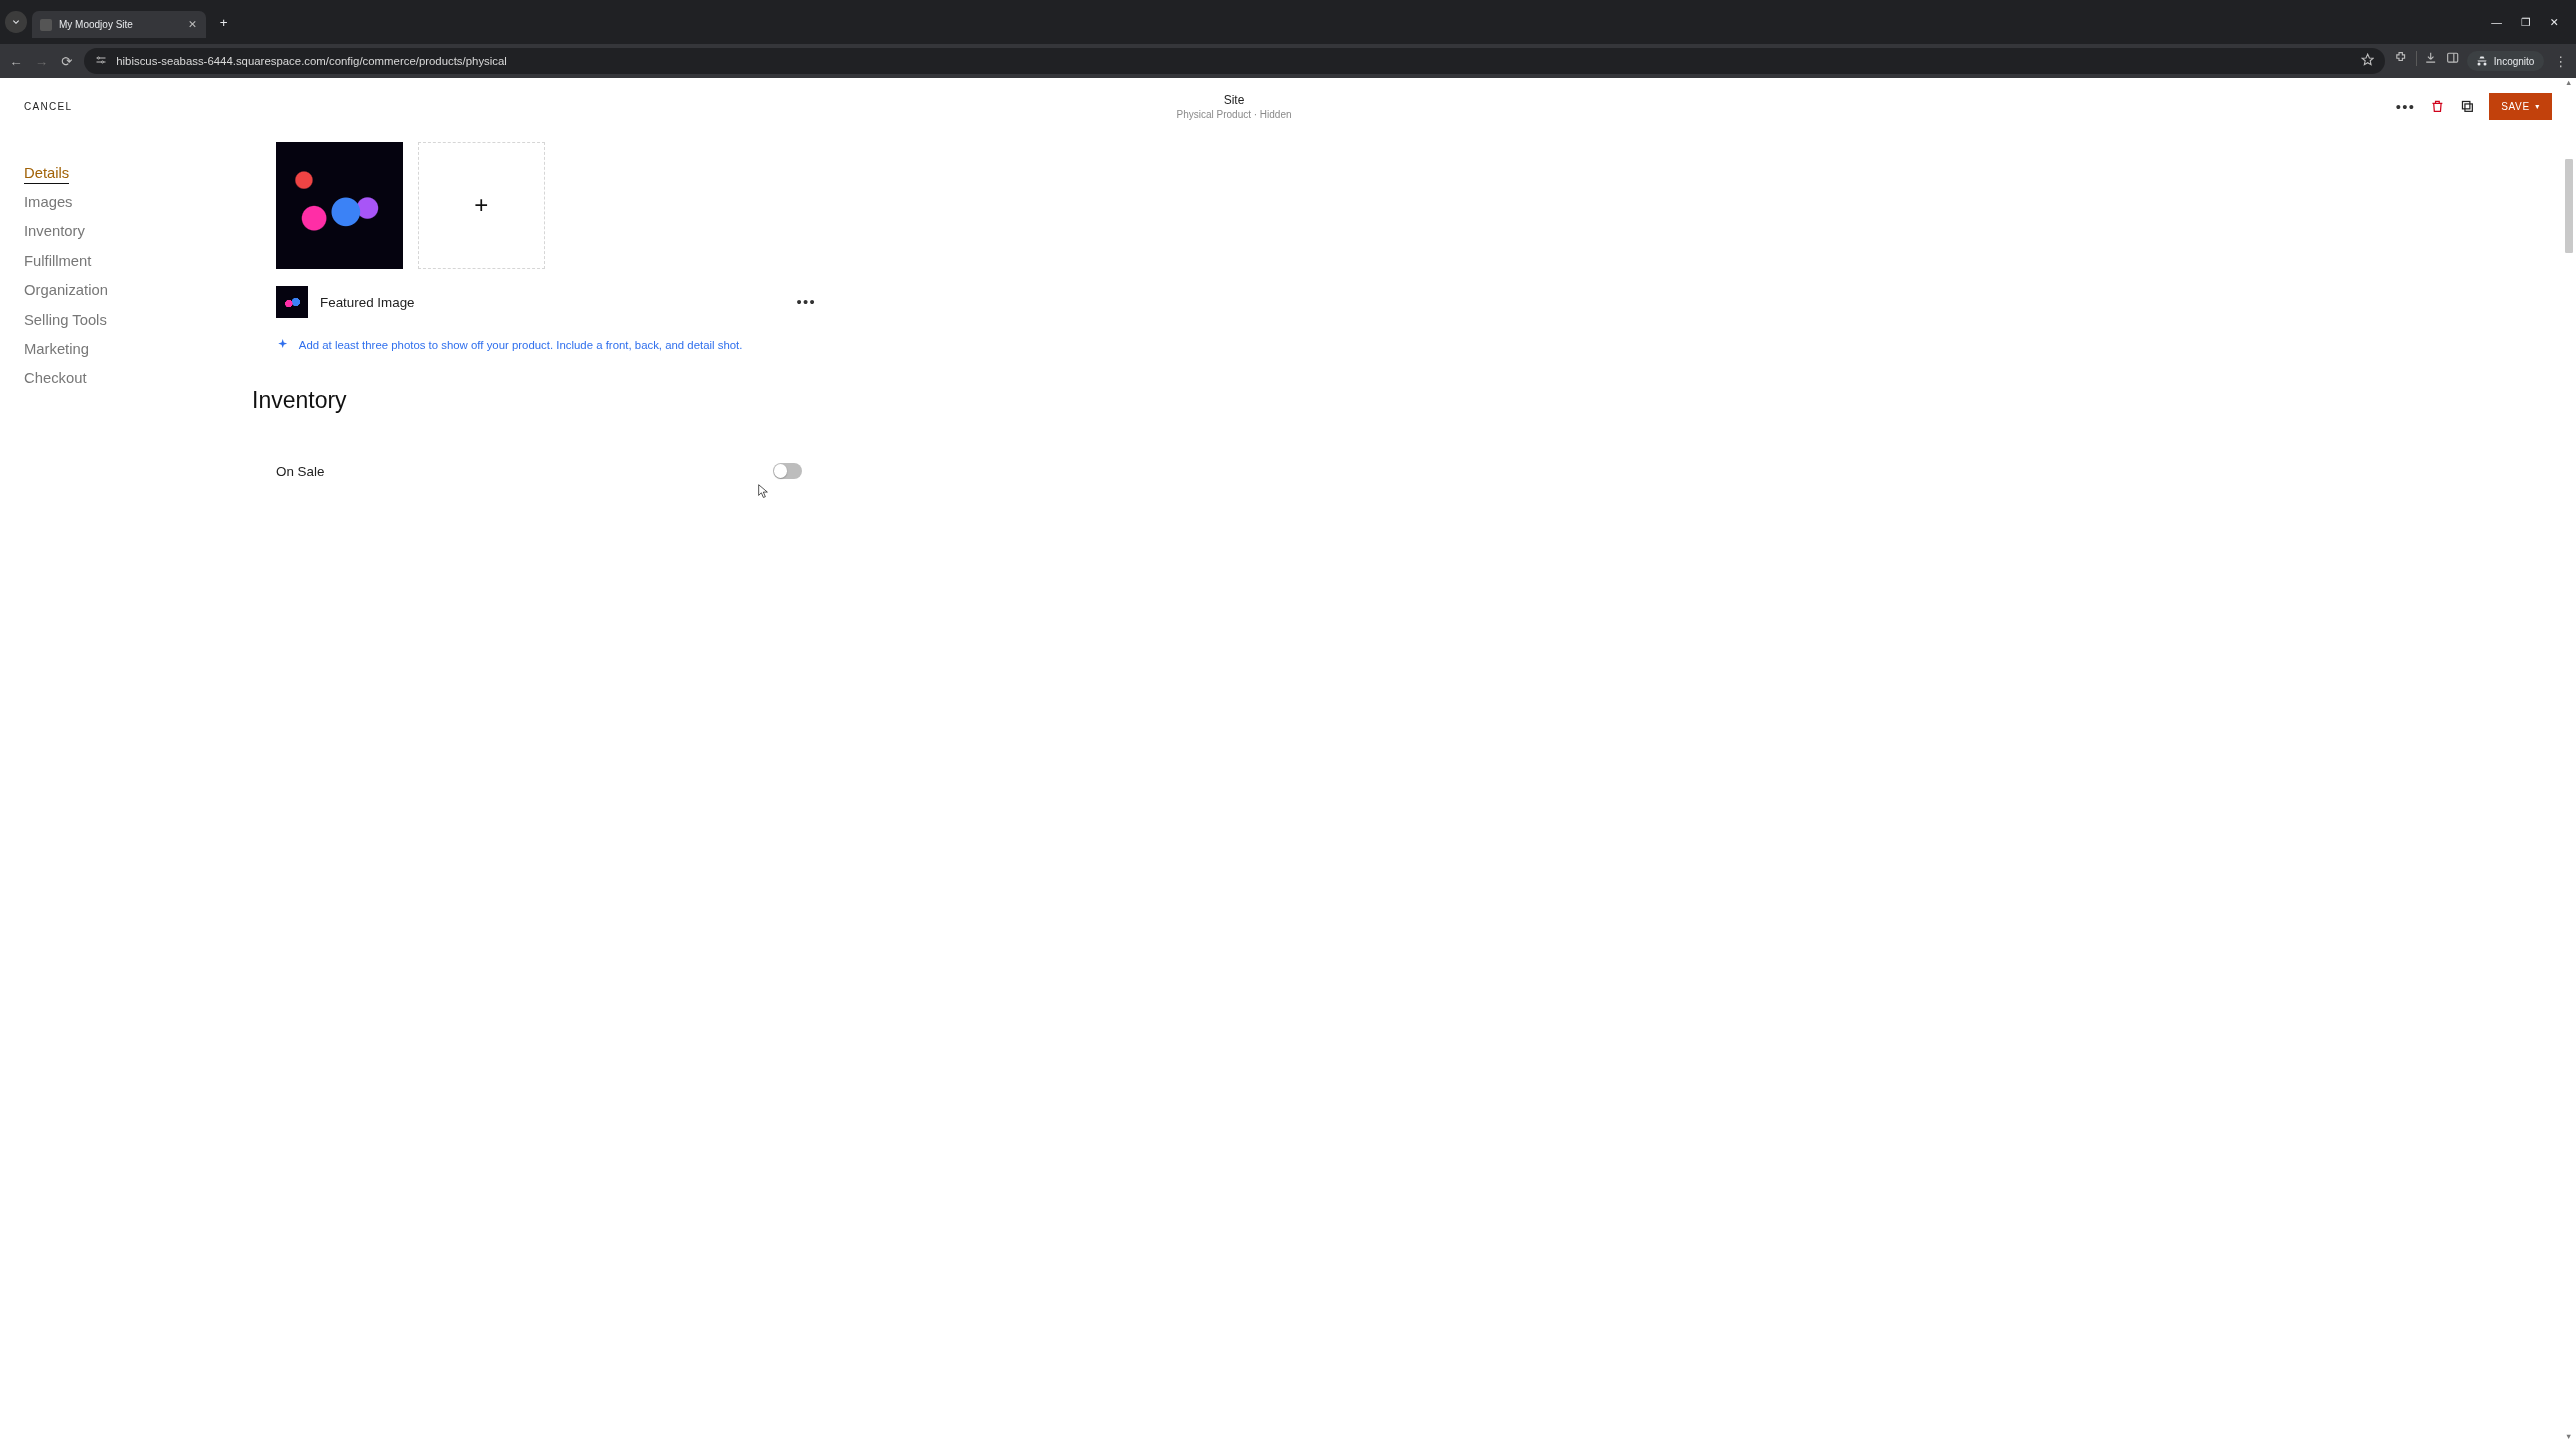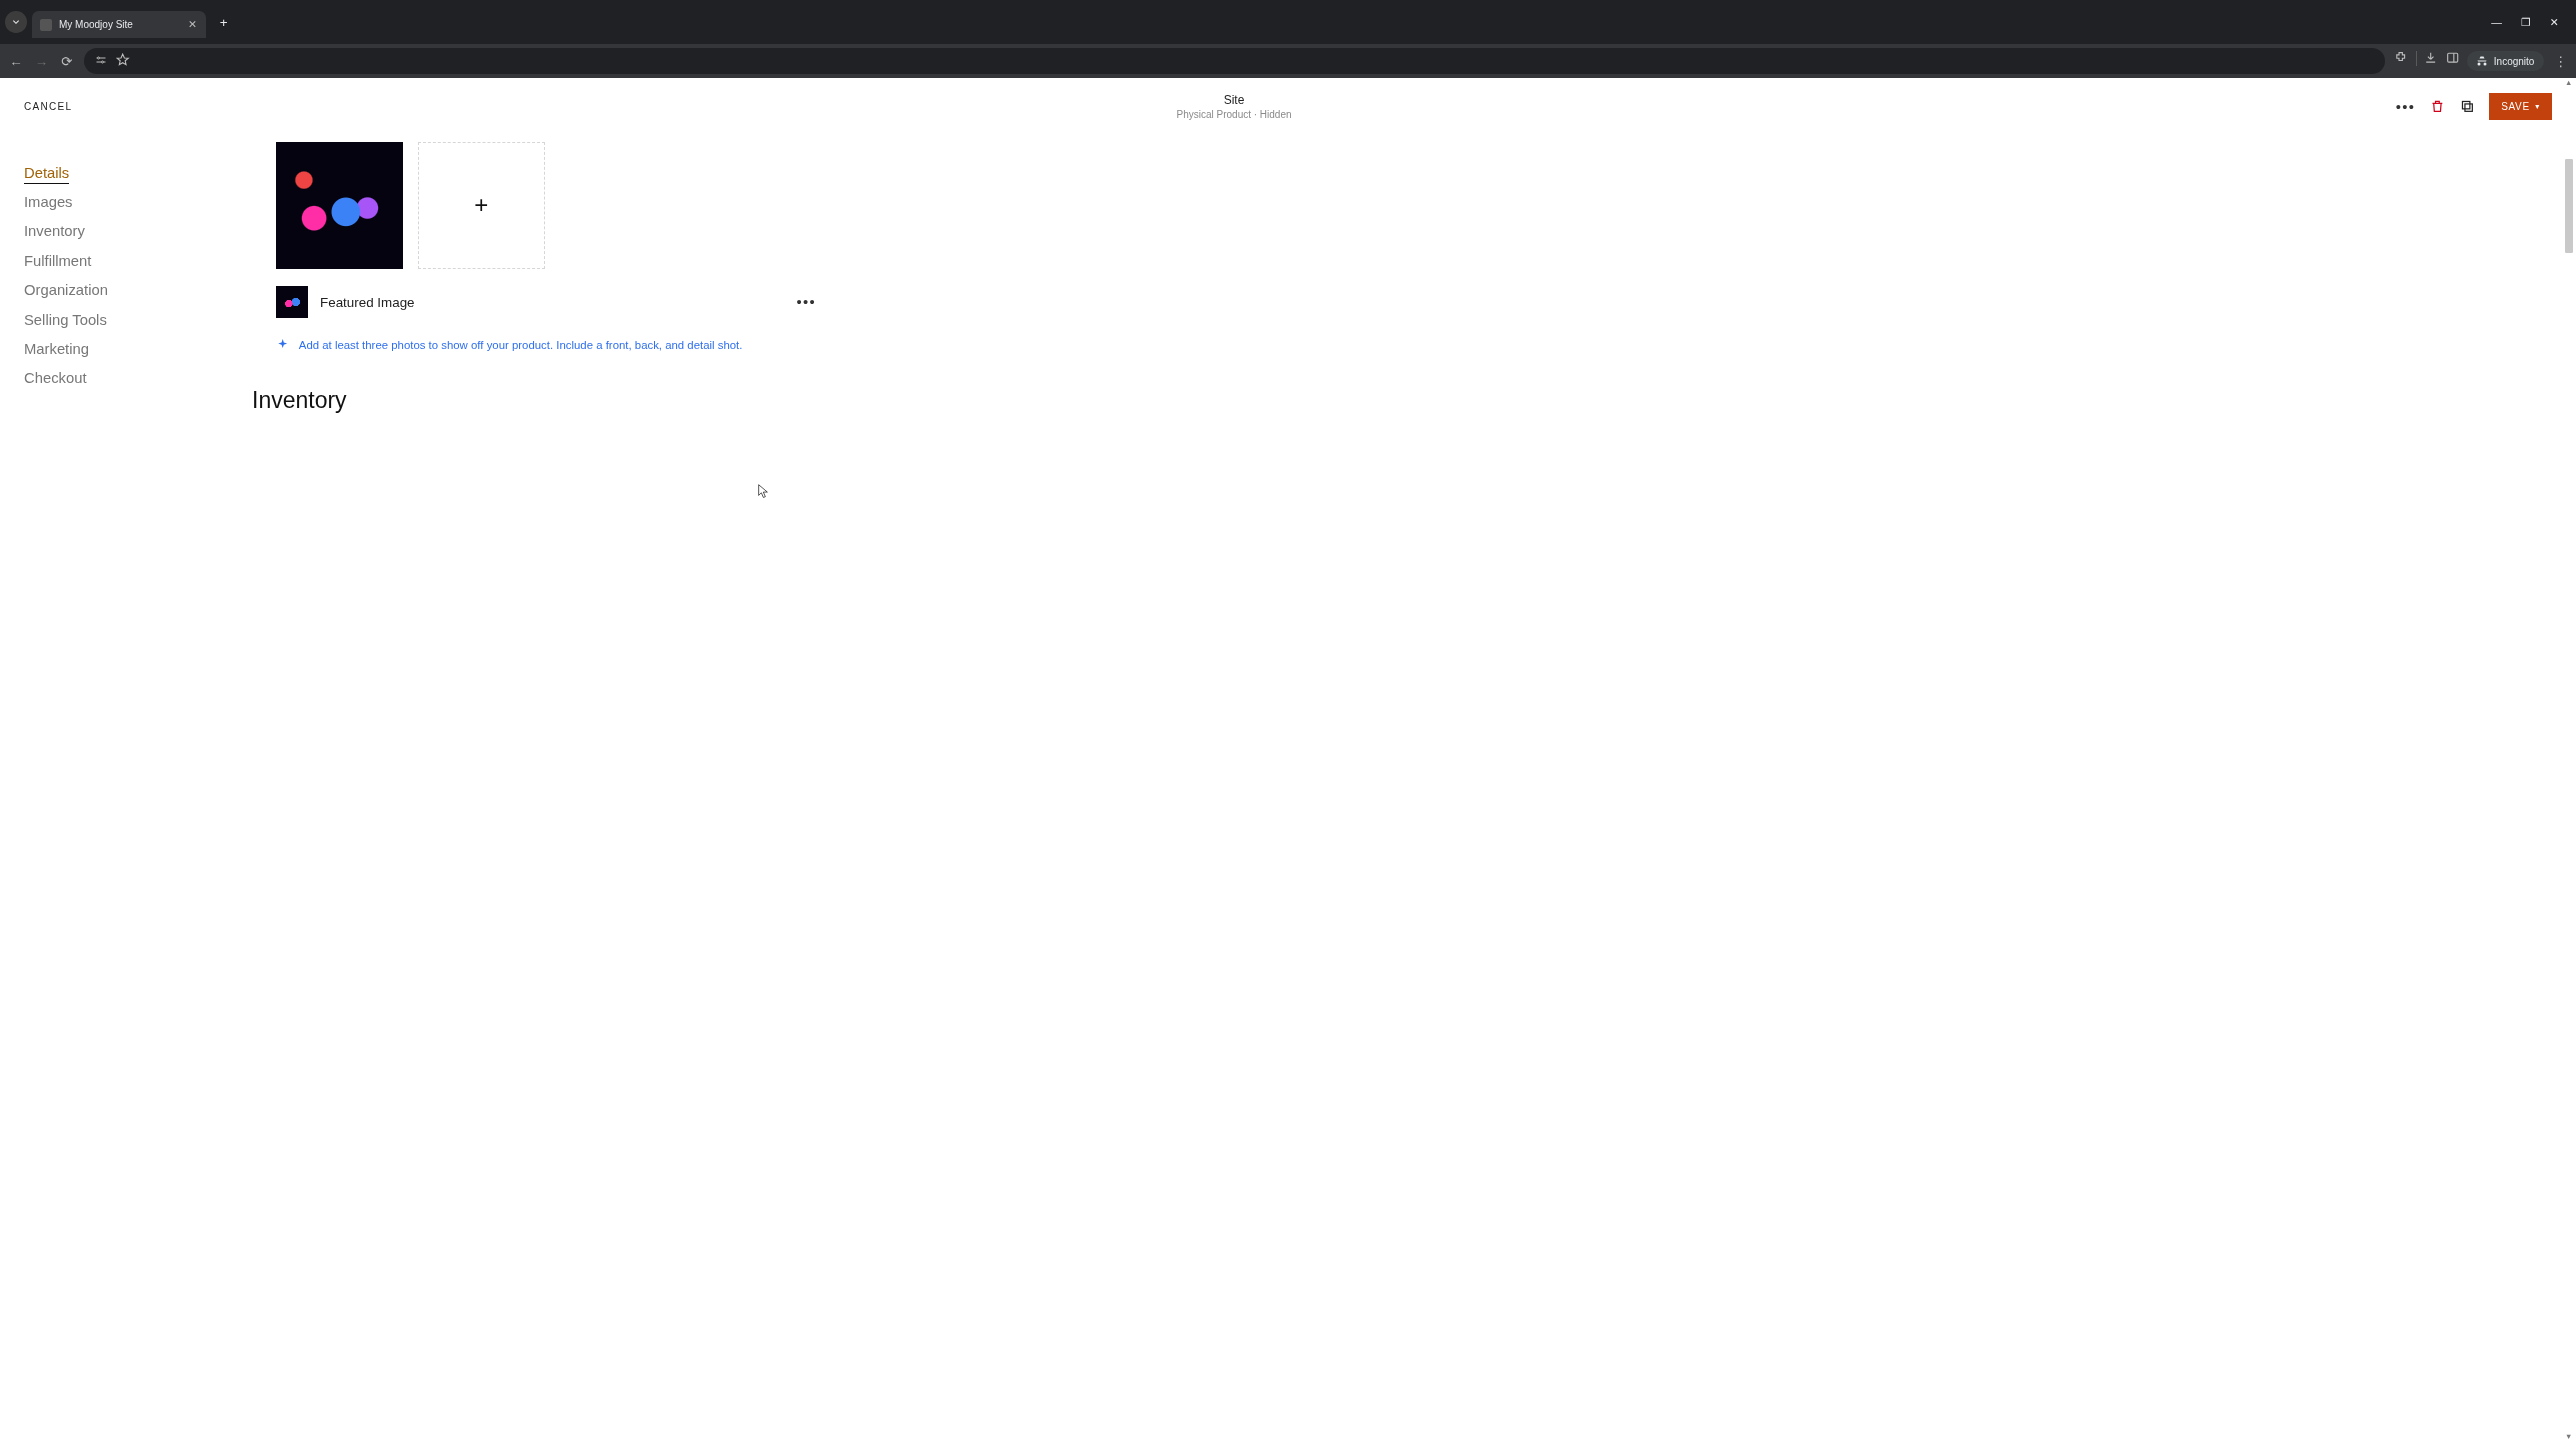--- a/index.html
+++ b/index.html
@@ -114,20 +114,21 @@
       <span class="site-btn">
         <svg width="12" height="12" viewBox="0 0 24 24" fill="none" stroke="#bdbdbd" stroke-width="2">
             <circle cx="7" cy="8" r="2"></circle>
             <line x1="3" y1="8" x2="5" y2="8"></line>
             <line x1="9" y1="8" x2="21" y2="8"></line>
             <circle cx="15" cy="16" r="2"></circle>
             <line x1="3" y1="16" x2="13" y2="16"></line>
             <line x1="17" y1="16" x2="21" y2="16"></line>
           </svg>
       </span>
+      <span class="url-text">hibiscus-seabass-6444.squarespace.com/config/commerce/products/physical</span>
       <span>
         <svg width="13.4" height="13.4" viewBox="0 0 24 24" fill="none" stroke="#bdbdbd" stroke-width="2">
             <polygon points="12 2 15 9 22 9.3 16.5 14 18 21 12 17.5 6 21 7.5 14 2 9.3 9 9"></polygon>
           </svg>
       </span>
     </div>
     <div class="url-actions">
       <span>
         <svg width="13.4" height="13.4" viewBox="0 0 24 24" fill="none" stroke="#bdbdbd" stroke-width="2">
             <path d="M9 3h6v4h4v6h-4v4H9v-4H5V7h4z"></path>
@@ -213,20 +214,26 @@
       <div class="tip-row">
         <svg class="sparkle-icon" width="13.4" height="13.4" viewBox="0 0 24 24" fill="#2f6fed">
             <path d="M12 2l2 6 6 2-6 2-2 6-2-6-6-2 6-2 2-6z"></path>
           </svg>
         <span>Add at least three photos to show off your product. Include a front, back, and detail shot.</span>
       </div>
 
       <div class="section-title">Inventory</div>
 
 
+      <div class="field-row">
+        <div class="field-label">On Sale</div>
+        <div class="toggle">
+          <div class="knob"></div>
+        </div>
+      </div>
     </div>
   </div>
 
   <svg class="cursor-pointer" style="left:758px; top:406px;" viewBox="0 0 16 22">
       <path d="M1 1l0 16 4-4 3 7 3-1-3-7 6 0z" fill="#fff" stroke="#000" stroke-width="1"></path>
     </svg>
 
   <div class="scrollbar-track">
     <div class="scroll-arrow" style="top:0">▲</div>
     <div class="scrollbar-thumb" style="top:81px; height:94px;"></div>

